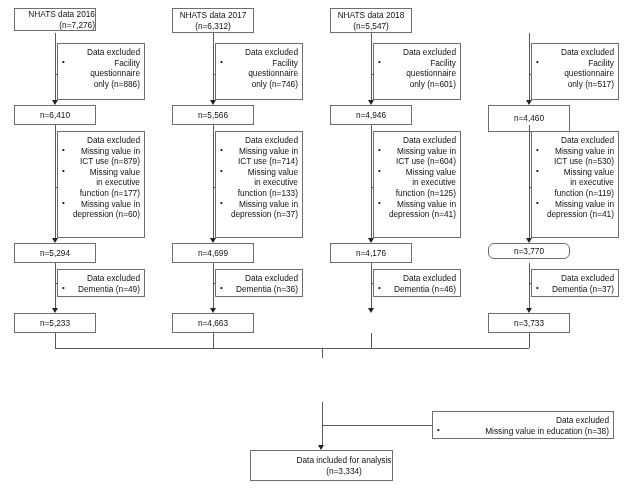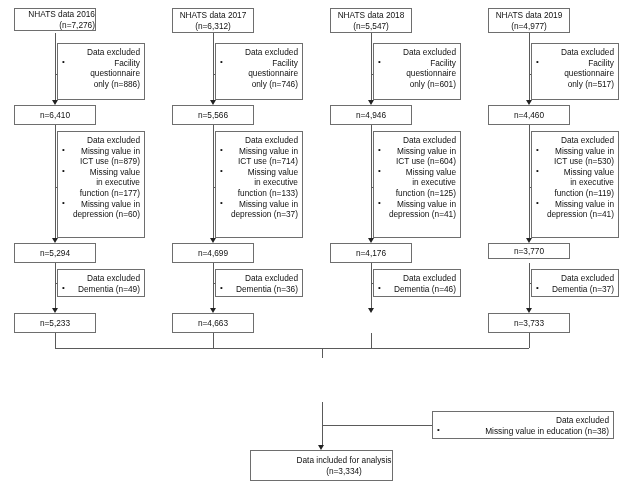--- a/index.html
+++ b/index.html
@@ -191,38 +191,34 @@
       <span class="hdr">Data excluded</span>
       <ul class="items">
         <li>
           <span class="cont">Dementia (n=46)</span>
         </li>
       </ul>
     </div>
     <div class="vline" style="left: 371px; top: 263px; height: 45px;"></div>
     <div class="hline" style="left: 371px; top: 283px; width: 2px;"></div>
     <div class="arrow" style="left: 367.5px; top: 308px;"></div>
-    <div class="box center" style="left: 488px; top: 8px; width: 82px; height: 25px;">
-      <span class="ln">NHATS data 2019</span>
-      <span class="ln">(n=4,977)</span>
-    </div>
     <div class="box left" style="left: 531px; top: 43px; width: 88px; height: 57px;">
       <span class="hdr">Data excluded</span>
       <ul class="items">
         <li>
           <span class="cont">Facility</span>
           <span class="cont">questionnaire</span>
           <span class="cont">only (n=517)</span>
         </li>
       </ul>
     </div>
     <div class="vline" style="left: 529px; top: 33px; height: 67px;"></div>
     <div class="hline" style="left: 529px; top: 73.5px; width: 2px;"></div>
     <div class="arrow" style="left: 525.5px; top: 100px;"></div>
-    <div class="box center" style="left: 488px; top: 105px; width: 82px; height: 20px;">
+    <div class="box center" style="left: 488px; top: 105px; width: 82px; height: 27px;">
       <span class="ln">n=4,460</span>
     </div>
     <div class="box left" style="left: 531px; top: 131px; width: 88px; height: 107px;">
       <span class="hdr">Data excluded</span>
       <ul class="items">
         <li>
           <span class="cont">Missing value in</span>
           <span class="cont">ICT use (n=530)</span>
         </li>
         <li>
@@ -232,21 +228,21 @@
         </li>
         <li>
           <span class="cont">Missing value in</span>
           <span class="cont">depression (n=41)</span>
         </li>
       </ul>
     </div>
     <div class="vline" style="left: 529px; top: 125px; height: 113px;"></div>
     <div class="hline" style="left: 529px; top: 186.5px; width: 2px;"></div>
     <div class="arrow" style="left: 525.5px; top: 238px;"></div>
-    <div class="box center" style="left: 488px; top: 243px; width: 82px; height: 16px;">
+    <div class="box center" style="left: 488px; top: 243px; width: 82px; height: 16px; border-radius: 6px;">
       <span class="ln">n=3,770</span>
     </div>
     <div class="box left" style="left: 531px; top: 269px; width: 88px; height: 28px;">
       <span class="hdr">Data excluded</span>
       <ul class="items">
         <li>
           <span class="cont">Dementia (n=37)</span>
         </li>
       </ul>
     </div>

